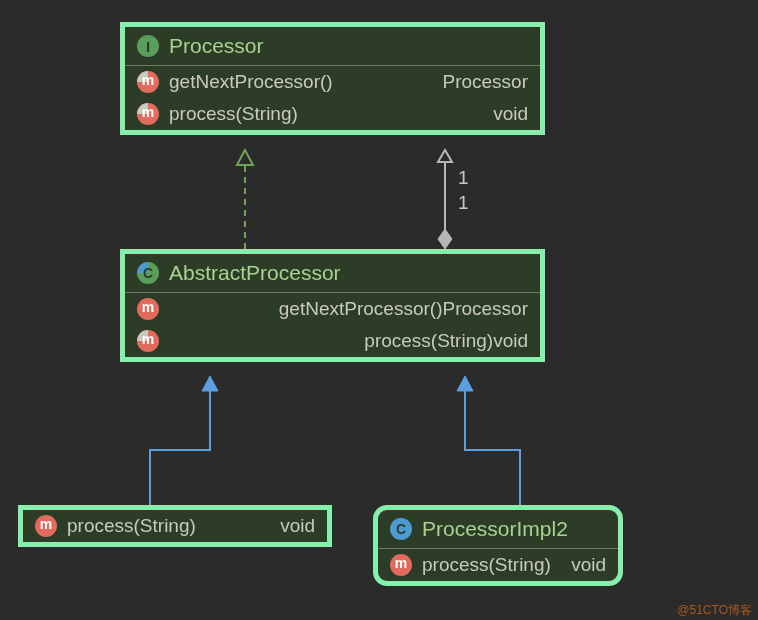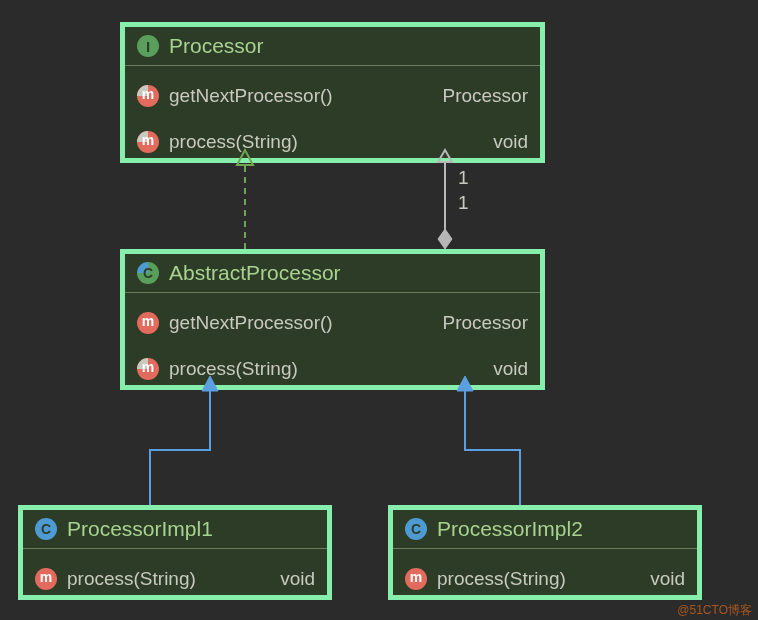--- a/index.html
+++ b/index.html
@@ -27,21 +27,20 @@
     font-size: 21px;
     font-weight: 400;
     margin-left: 10px;
   }
   .member-row {
     display: flex;
     align-items: center;
     padding: 5px 12px;
     color: #c9c9c0;
     font-size: 19px;
-    margin-top: 14px;
   }
   .member-row .mname { margin-left: 10px; flex: 1; }
   .member-row .mtype { color: #c9c9c0; }
   .circle-icon {
     width: 22px; height: 22px; border-radius: 50%;
     display: inline-flex; align-items: center; justify-content: center;
     font-size: 15px; font-weight: 700; color: #fff;
     flex-shrink: 0;
   }
   .ic-interface { background: #5a9e5c; position: relative; }
@@ -102,50 +101,46 @@
     <span class="mname">getNextProcessor()</span>
     <span class="mtype">Processor</span>
   </div>
   <div class="member-row">
     <span class="circle-icon ic-method"></span>
     <span class="mname">process(String)</span>
     <span class="mtype">void</span>
   </div>
 </div>
 
-<div class="uml-class" style="left:120px; top:249px; width:425px;">
+<div class="uml-class" style="left:120px; top:249px; width:425px;text-align:right;">
   <div class="class-header">
     <span class="circle-icon ic-abstract"></span>
     <span class="name">AbstractProcessor</span>
   </div>
   <div class="member-row">
     <span class="circle-icon ic-method no-pie"></span>
     <span class="mname">getNextProcessor()</span>
     <span class="mtype">Processor</span>
   </div>
   <div class="member-row">
     <span class="circle-icon ic-method"></span>
     <span class="mname">process(String)</span>
     <span class="mtype">void</span>
   </div>
 </div>
 
 <div class="uml-class" style="left:18px; top:505px; width:314px;">
-  <div class="class-header">
-    <span class="circle-icon ic-class"></span>
-    <span class="name">ProcessorImpl1</span>
-  </div>
   <div class="member-row">
     <span class="circle-icon ic-method no-pie"></span>
     <span class="mname">process(String)</span>
     <span class="mtype">void</span>
   </div>
 </div>
 
-<div class="uml-class" style="left:388px; top:505px; width:314px;">
+<div class="uml-class" style="left:373px; top:505px; width:250px;border-radius:14px;">
   <div class="class-header">
     <span class="circle-icon ic-class"></span>
     <span class="name">ProcessorImpl2</span>
   </div>
   <div class="member-row">
     <span class="circle-icon ic-method no-pie"></span>
     <span class="mname">process(String)</span>
     <span class="mtype">void</span>
   </div>
 </div>

